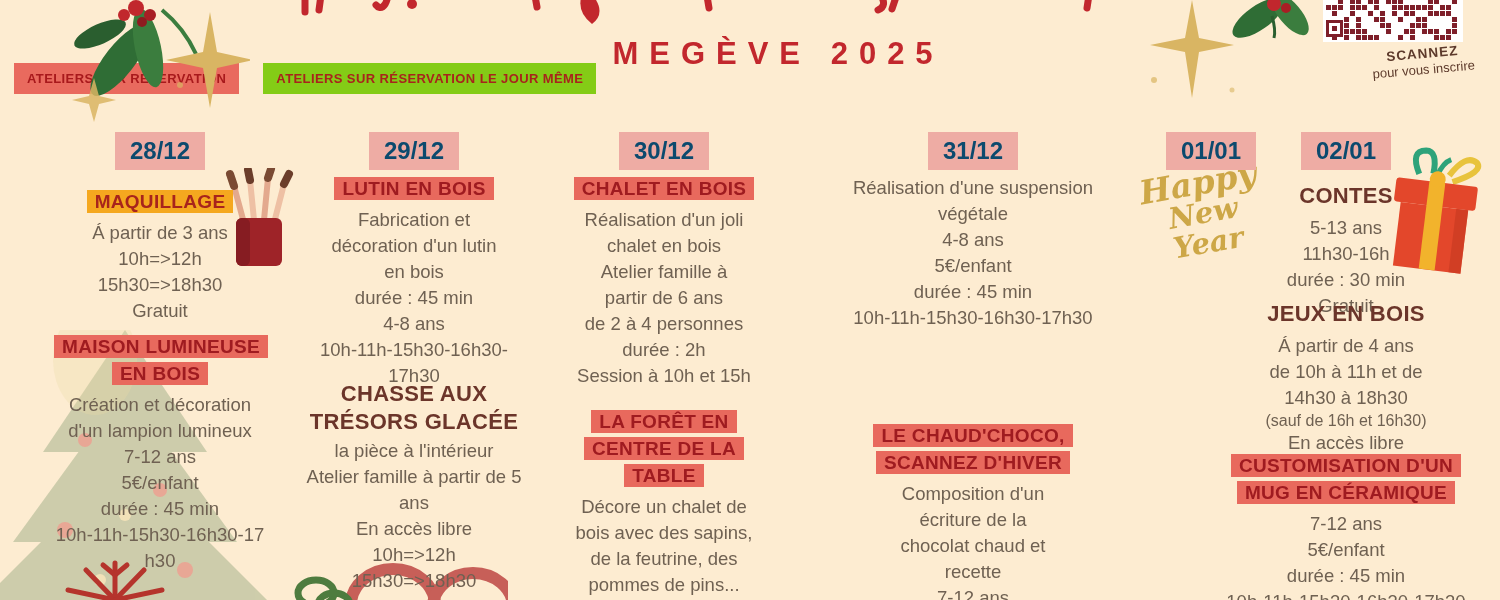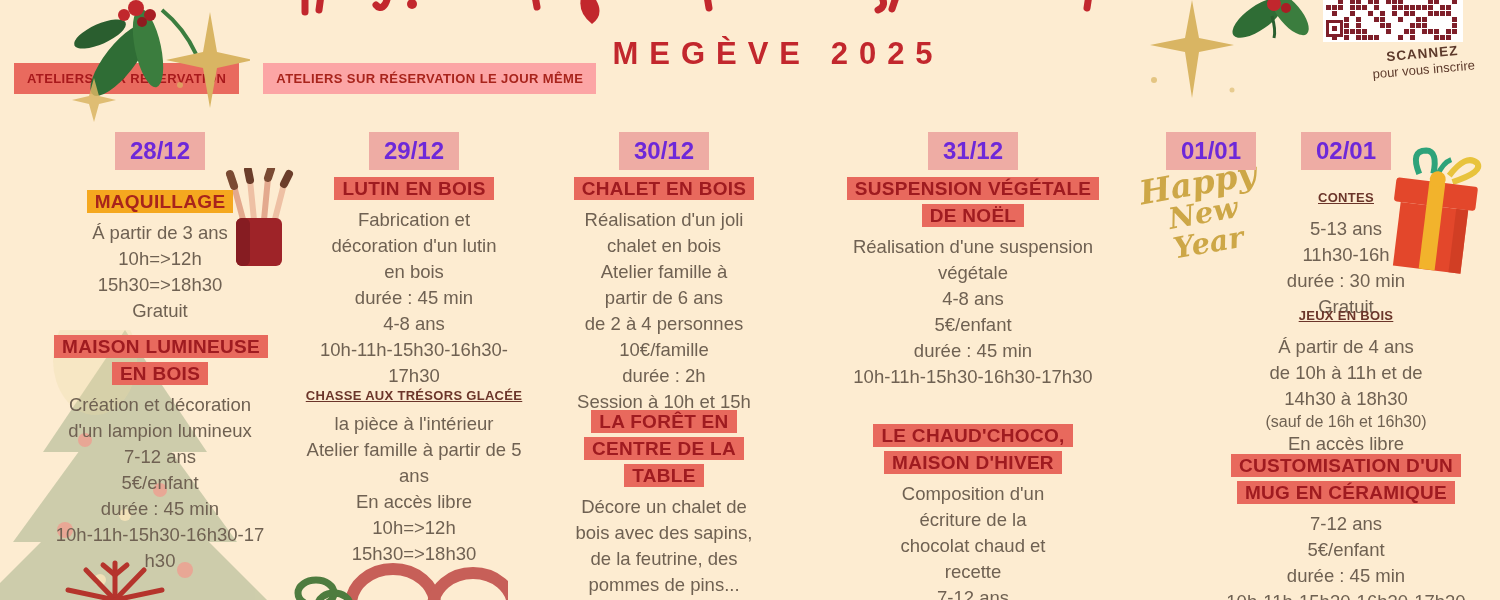--- a/index.html
+++ b/index.html
@@ -4,39 +4,39 @@
 <style>
   html,body{margin:0;padding:0;}
   .page{position:relative;width:1500px;height:600px;background:#fdecd1;overflow:hidden;
         font-family:"Liberation Sans","DejaVu Sans",sans-serif;}
   
   .main-title{position:absolute;top:36px;left:0;width:100%;text-align:center;
     font-size:31px;font-weight:bold;letter-spacing:11px;color:#c2272d;padding-left:28px;}
   .legend{position:absolute;top:63px;left:14px;display:flex;gap:24px;align-items:flex-start;}
   .legend-badge{font-weight:bold;font-size:13px;letter-spacing:.4px;padding:8px 13px;white-space:nowrap;}
   .legend-red{background:#e96a5e;color:#a8191c;}
-  .legend-orange{background:#fca5a5;color:#a8241c;}
+  .legend-orange{background:#84cc16;color:#a8241c;}
   
   .qr{position:absolute;left:1323px;top:-8px;width:140px;height:50px;}
   .qr-caption{position:absolute;left:1358px;top:46px;width:130px;text-align:center;
     transform:rotate(-5deg);color:#5d3a2b;}
   .qr-caption .l1{font-weight:bold;font-size:13.5px;letter-spacing:1px;}
   .qr-caption .l2{font-size:13px;margin-top:1px;}
   
   .column{position:absolute;top:132px;text-align:center;z-index:2;}
   .col1{left:35px;width:250px}.col2{left:270px;width:288px}.col3{left:538px;width:252px}
   .col4{left:827px;width:292px}.col5{left:1146px;width:130px}.col6{left:1212px;width:268px}
-  .date-badge{display:inline-block;background:#eeaca4;color:#6d28d9;font-weight:bold;
+  .date-badge{display:inline-block;background:#eeaca4;color:#0c4a6e;font-weight:bold;
     font-size:24px;padding:5px 15px;}
   .workshop{position:absolute;left:0;width:100%;}
   .w-title{margin:0 auto 5px;font-weight:bold;font-size:19px;line-height:27px;letter-spacing:.3px;}
   .w-title .hl{padding:1px 8px;-webkit-box-decoration-break:clone;box-decoration-break:clone;}
   .hl-red{background:#e8695d;color:#9f1b20;margin-top:47px;}
   .hl-orange{background:#f5a81f;color:#a8241c;}
-  .hl-none{color:#6b352a;font-size:13px;background:none;padding:0;text-decoration:underline;}
+  .hl-none{color:#6b352a;font-size:22px;background:none;padding:0;}
   .w-line{font-size:18.5px;line-height:26px;color:#6f6152;}
   .w-line.small{font-size:16px;line-height:19px;}
   .w1-1{top:56px}.w1-2{top:201px}
   .w2-1{top:43px}.w2-2{top:248px}
   .w3-1{top:43px}.w3-2{top:276px}
   .w4-1{top:43px}.w4-2{top:290px}
   .w6-1{top:50px}.w6-2{top:168px}.w6-3{top:320px}
   .w1-2 .w-title{max-width:212px;}
   .w2-2 .w-title{max-width:248px;margin-bottom:2px;}
   .w3-2 .w-title{max-width:212px;}
@@ -315,41 +315,39 @@
           <div class="w-line">10h=&gt;12h</div>
           <div class="w-line">15h30=&gt;18h30</div>
         </div></div>
       <div class="column col3"><div class="date-badge">30/12</div><div class="workshop w3-1">
           <div class="w-title"><span class="hl hl-red">CHALET EN BOIS</span></div>
           <div class="w-line">Réalisation d'un joli</div>
           <div class="w-line">chalet en bois</div>
           <div class="w-line">Atelier famille à</div>
           <div class="w-line">partir de 6 ans</div>
           <div class="w-line">de 2 à 4 personnes</div>
-          <div class="w-line">10€/famille</div>
           <div class="w-line">durée : 2h</div>
           <div class="w-line">Session à 10h et 15h</div>
         </div><div class="workshop w3-2">
           <div class="w-title"><span class="hl hl-red">LA FORÊT EN CENTRE DE LA TABLE</span></div>
           <div class="w-line">Décore un chalet de</div>
           <div class="w-line">bois avec des sapins,</div>
           <div class="w-line">de la feutrine, des</div>
           <div class="w-line">pommes de pins...</div>
           <div class="w-line">4-6 ans</div>
         </div></div>
       <div class="column col4"><div class="date-badge">31/12</div><div class="workshop w4-1">
-          <div class="w-title"><span class="hl hl-red">SUSPENSION VÉGÉTALE DE NOËL</span></div>
           <div class="w-line">Réalisation d'une suspension</div>
           <div class="w-line">végétale</div>
           <div class="w-line">4-8 ans</div>
           <div class="w-line">5€/enfant</div>
           <div class="w-line">durée : 45 min</div>
           <div class="w-line">10h-11h-15h30-16h30-17h30</div>
         </div><div class="workshop w4-2">
-          <div class="w-title"><span class="hl hl-red">LE CHAUD'CHOCO, MAISON D'HIVER</span></div>
+          <div class="w-title"><span class="hl hl-red">LE CHAUD'CHOCO, SCANNEZ D'HIVER</span></div>
           <div class="w-line">Composition d'un</div>
           <div class="w-line">écriture de la</div>
           <div class="w-line">chocolat chaud et</div>
           <div class="w-line">recette</div>
           <div class="w-line">7-12 ans</div>
         </div></div>
       <div class="column col5"><div class="date-badge">01/01</div></div>
       <div class="column col6"><div class="date-badge">02/01</div><div class="workshop w6-1">
           <div class="w-title"><span class="hl hl-none">CONTES</span></div>
           <div class="w-line">5-13 ans</div>

